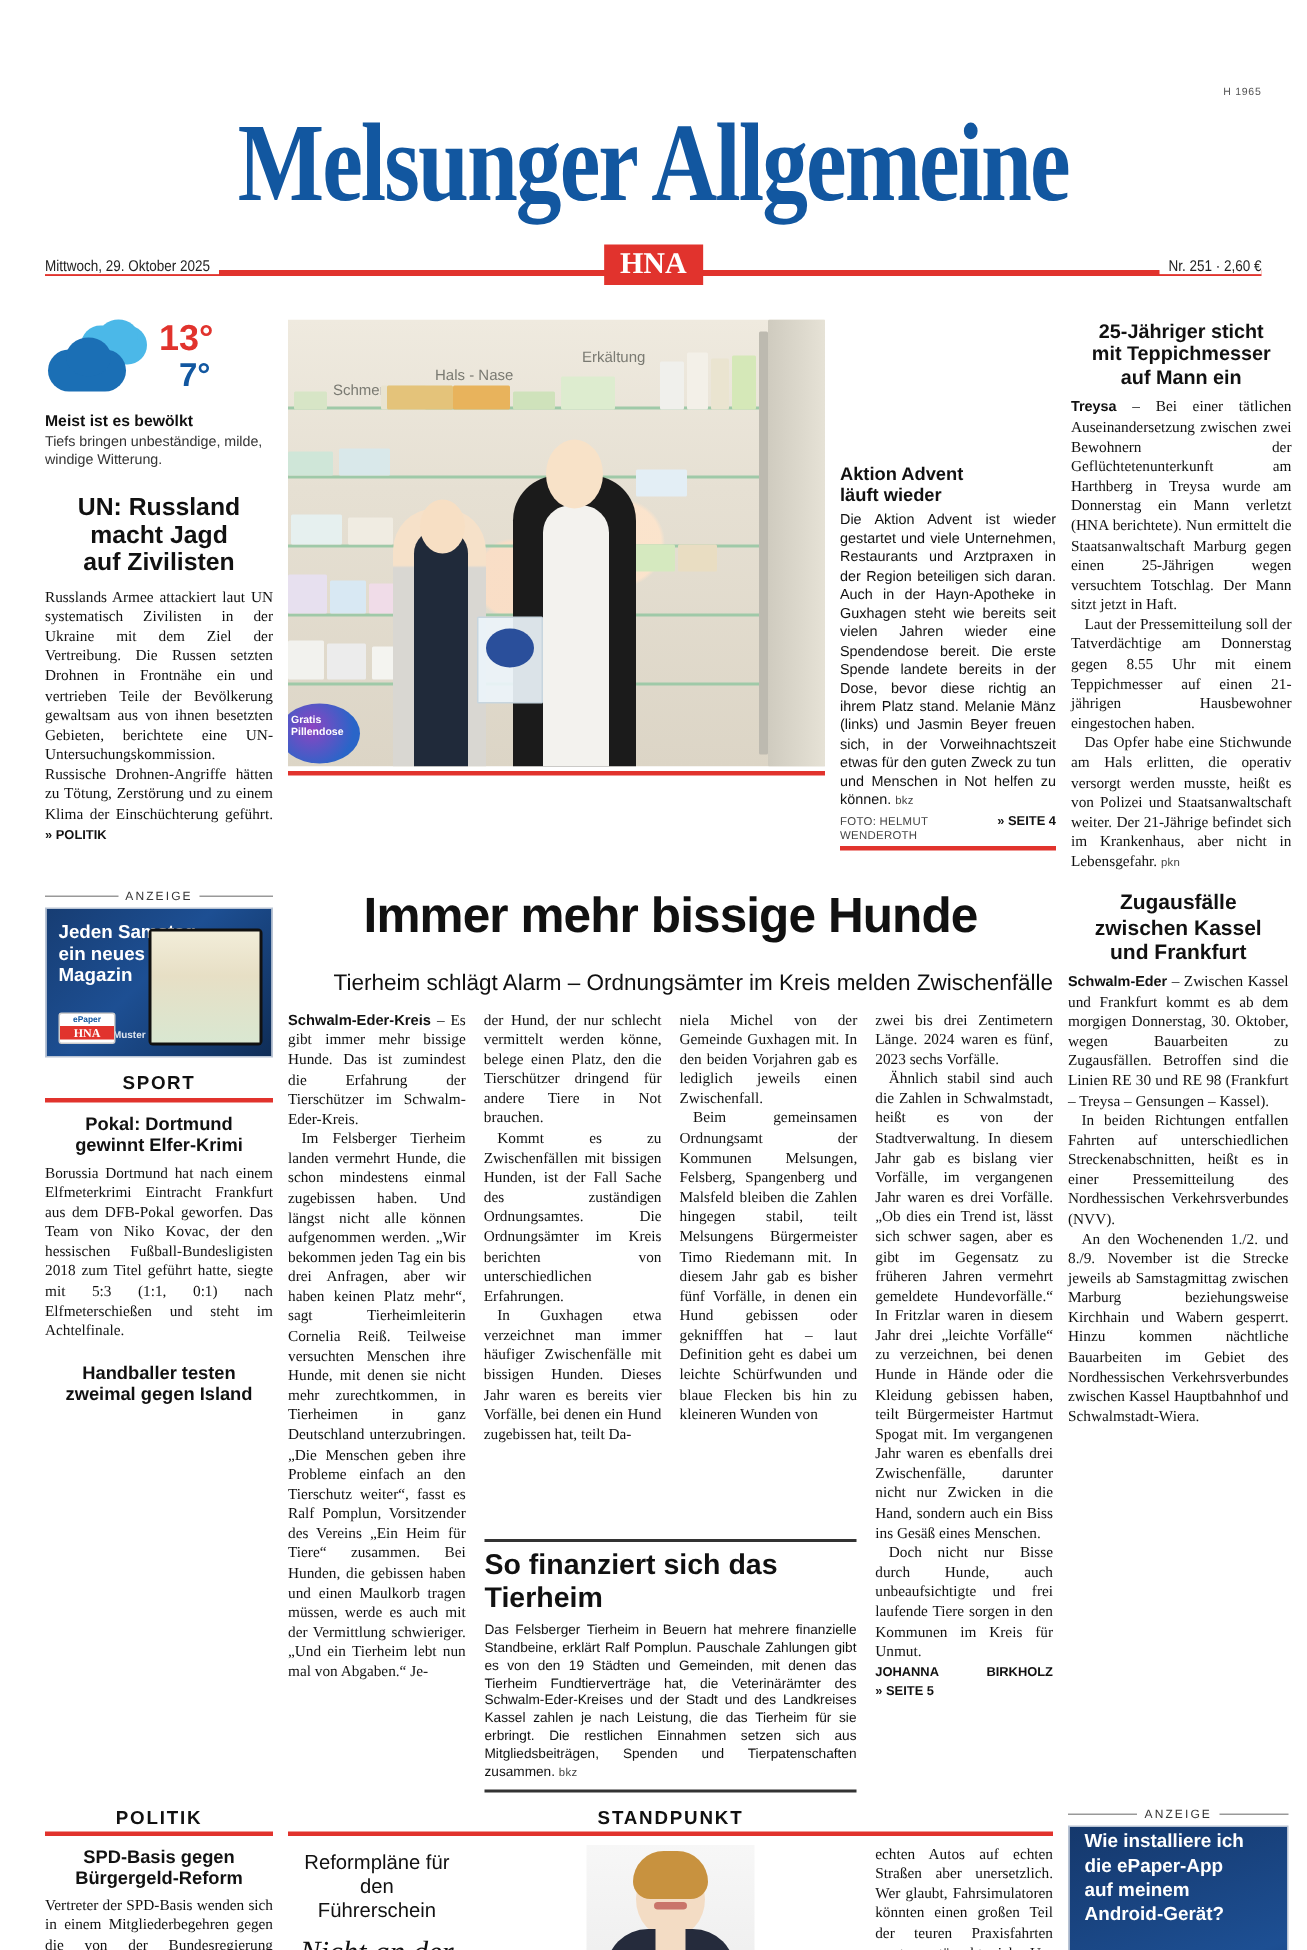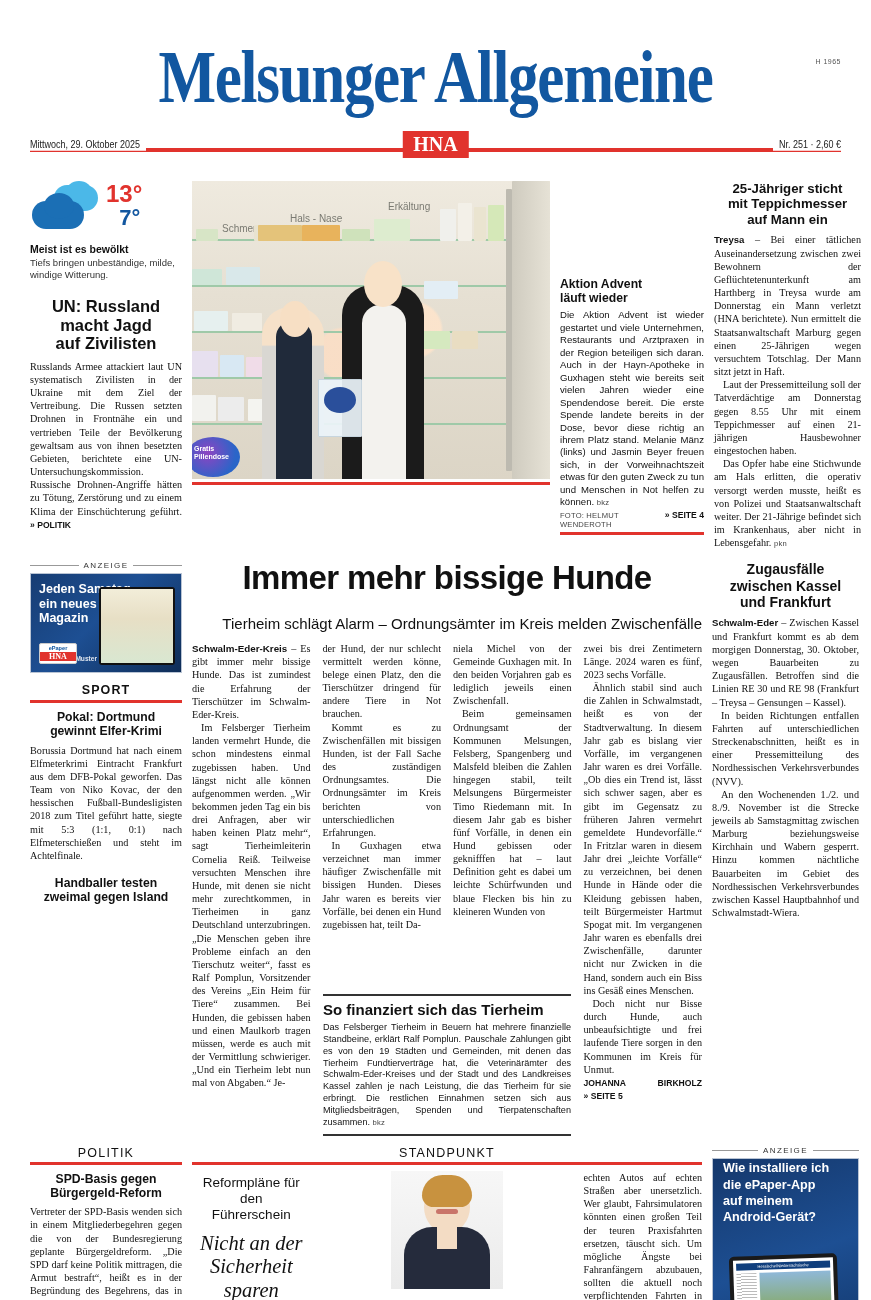--- a/index.html
+++ b/index.html
@@ -7,21 +7,21 @@
   body {
     width: 871px; height: 1300px;
     font-family: "Liberation Serif", serif;
     color: #111;
     position: relative;
     overflow: hidden;
   }
   .page { width: 871px; height: 1300px; position: relative; padding: 0 30px; }
 
   
-  .masthead { padding-top: 32px; position: relative; }
+  .masthead { padding-top: 64px; position: relative; }
   .issue-code {
     position: absolute; right: 0; top: 58px;
     font-family: "Liberation Sans", sans-serif;
     font-size: 7px; color: #555; letter-spacing: .5px;
   }
   .paper-title {
     text-align: center;
     font-family: "Liberation Serif", serif;
     font-weight: bold;
     font-size: 61px;
@@ -239,33 +239,33 @@
     font-weight: bold; font-size: 33px; line-height: 1.03;
     text-align: center; letter-spacing: -0.6px;
   }
   .main-sub {
     font-family: "Liberation Sans", sans-serif;
     font-size: 15px; line-height: 1.16; text-align: right;
     margin-top: 20px; margin-bottom: 9px;
   }
   .box-head {
     font-family: "Liberation Sans", sans-serif;
-    font-weight: bold; font-size: 15px; margin-bottom: 4px;
+    font-weight: bold; font-size: 19px; margin-bottom: 4px;
   }
 
   
   .bottom-section { display: flex; gap: 10px; margin-top: 10px; }
   .bot-col1 { width: 152px; flex: none; }
   .bot-main { width: 510px; flex: none; }
   .bot-right { width: 147px; flex: none; }
 
   .sec-label-wrap { position: relative; text-align: center; }
   .sec-label {
     font-family: "Liberation Sans", sans-serif;
-    font-weight: normal; font-size: 12.5px; letter-spacing: 1.2px;
+    font-weight: bold; font-size: 12.5px; letter-spacing: 1.2px;
   }
   .sec-underline { height: 2.5px; background: #e1332d; margin-top: 2px; }
 
   .standpunkt-title {
     font-family: "Liberation Sans", sans-serif;
     font-size: 13.5px; line-height: 1.2; text-align: center; margin-top: 4px;
   }
   .standpunkt-big {
     font-family: "Liberation Serif", serif;
     font-style: italic; font-size: 20.5px; line-height: 1.17;

